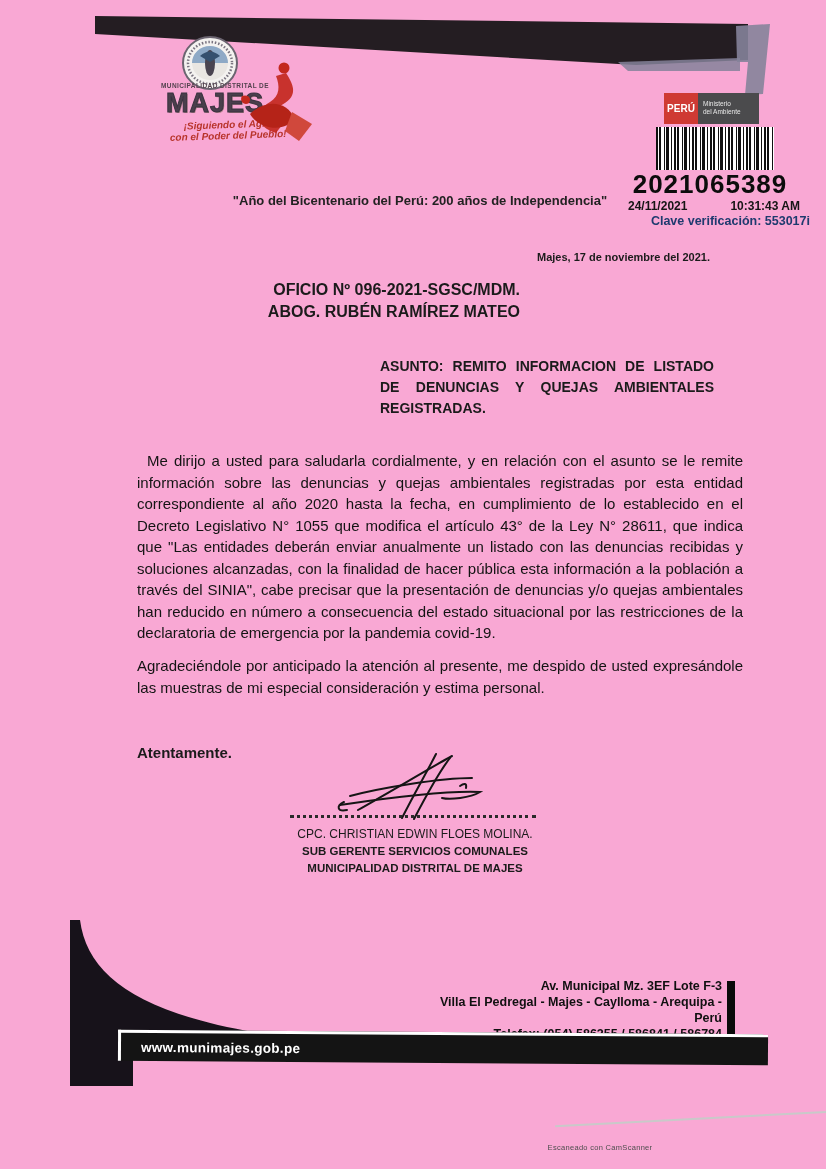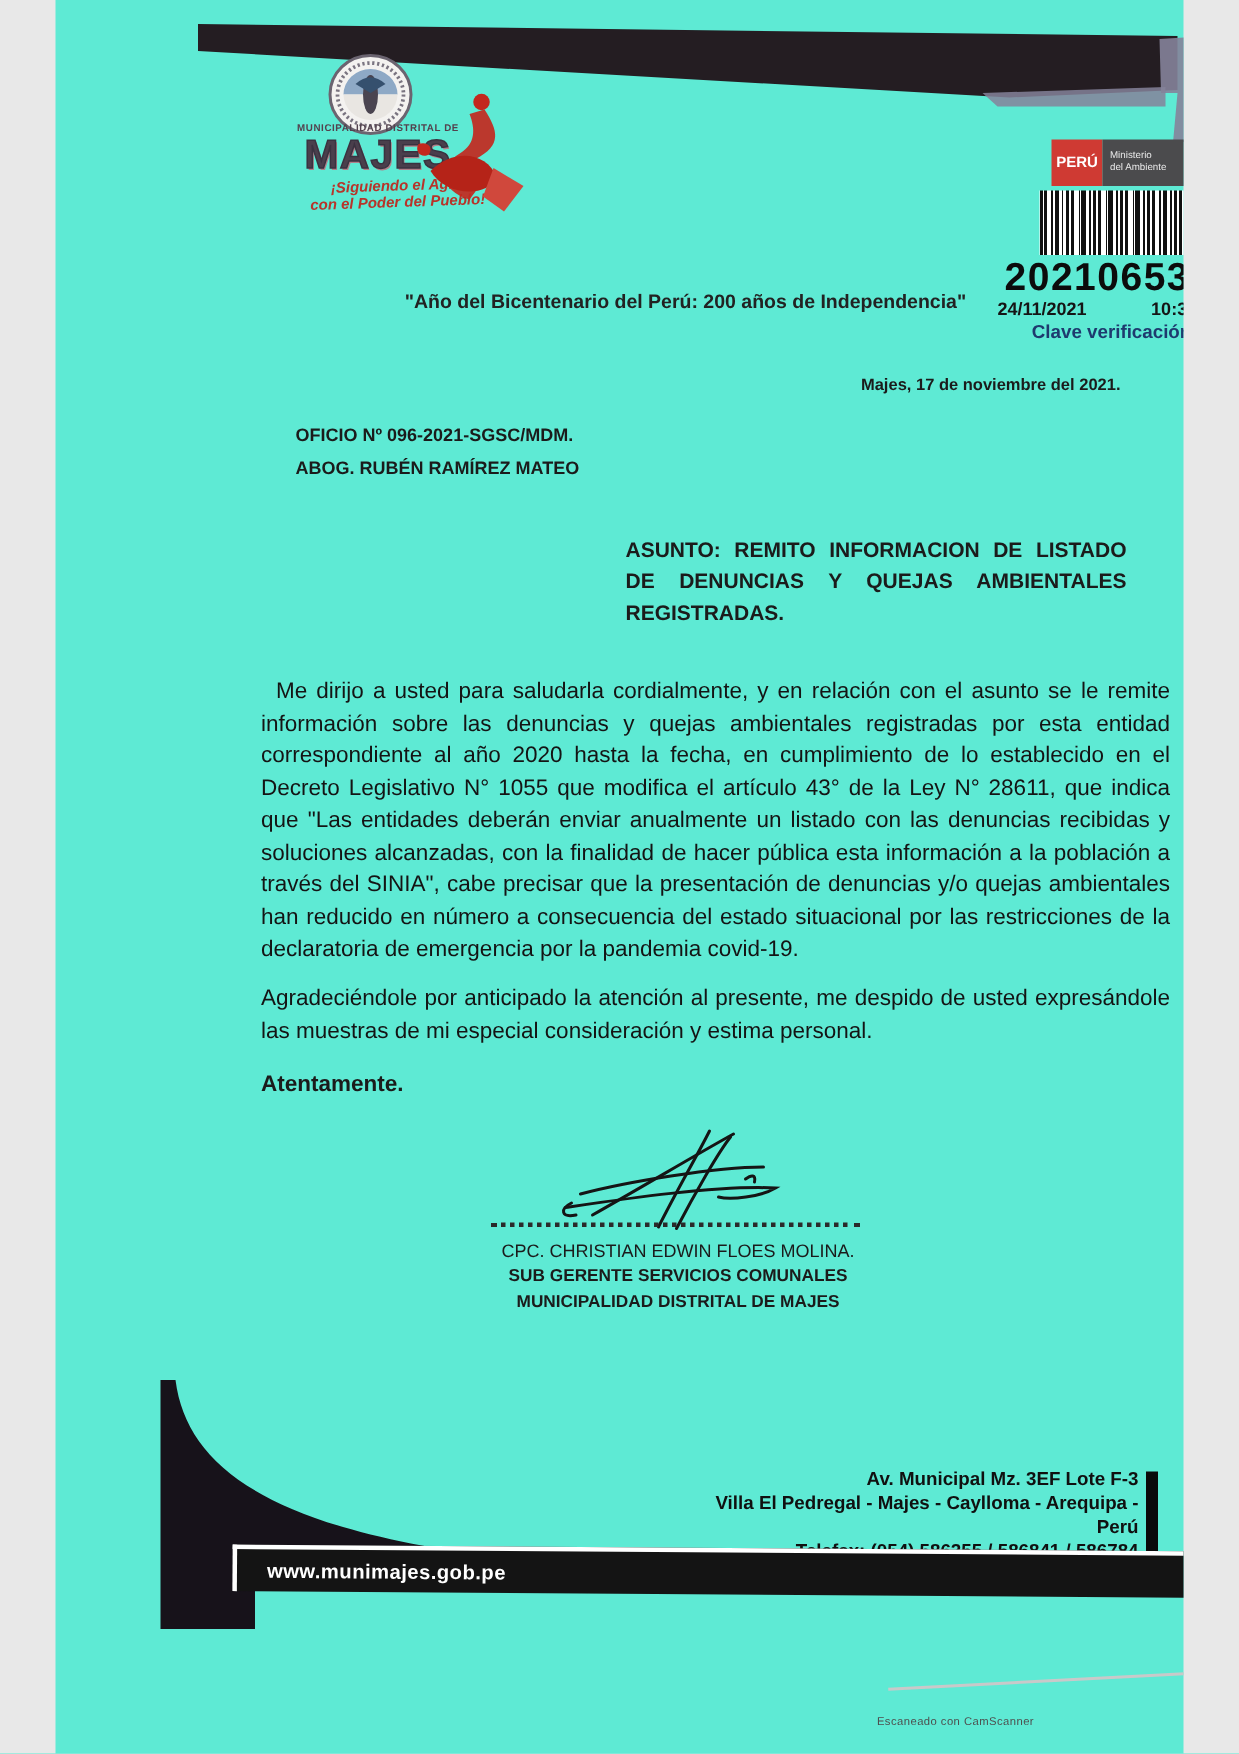--- a/index.html
+++ b/index.html
@@ -5,21 +5,21 @@
   :root{
     --brand-red:#c3281e;
     --stamp-red:#cf3a33;
     --ministry-gray:#4b4b4d;
     --verification-navy:#1e3a6e;
     --ink:#1b1b1b;
     --bar-black:#141414;
   }
   *{margin:0;padding:0;box-sizing:border-box;}
   body{background:#e8e8e8;font-family:"Liberation Sans",sans-serif;}
-  .page{position:relative;width:752px;height:1169px;background:#5eead4;margin:0 auto;overflow:hidden;color:var(--ink);}
+  .page{position:relative;width:826px;height:1169px;background:#f9a8d4;margin:0 auto;overflow:hidden;color:var(--ink);}
   .abs{position:absolute;}
 
   
   .top-decor{left:0;top:0;width:826px;height:130px;}
 
   
   .seal-svg{left:168px;top:34px;width:84px;height:58px;}
   .arc-text{left:140px;top:82px;width:150px;text-align:center;font-size:6.5px;font-weight:bold;letter-spacing:.4px;color:#53424e;}
   .majes-word{left:140px;top:88px;width:150px;text-align:center;font-size:27px;font-weight:bold;letter-spacing:1px;color:#4a3f4c;-webkit-text-stroke:1px #3a3240;text-shadow:1px 1px 0 #b0808a;}
   .slogan{left:128px;top:119px;width:200px;text-align:center;color:#b8342a;font-style:italic;font-weight:bold;font-size:10px;line-height:11px;transform:rotate(-2deg);}
@@ -32,26 +32,26 @@
     background-image:repeating-linear-gradient(90deg,#101010 0 2px,#fff 2px 3px,#101010 3px 5px,#fff 5px 8px,#101010 8px 9px,#fff 9px 10px,#101010 10px 13px,#fff 13px 15px,#101010 15px 16px,#fff 16px 18px);}
   .barcode-number{left:630px;top:169px;width:160px;text-align:center;font-size:26px;font-weight:bold;letter-spacing:1px;color:#0c0c0c;}
   .stamp-date-row{left:628px;top:199px;width:172px;display:flex;justify-content:space-between;font-size:12px;font-weight:bold;color:#151515;}
   .stamp-verif{left:600px;top:214px;width:210px;text-align:right;font-size:12.5px;font-weight:bold;color:var(--verification-navy);}
 
   
   .motto{left:160px;top:193px;width:520px;text-align:center;font-size:13px;font-weight:bold;color:#222;}
 
   
   .place-date{left:380px;top:251px;width:330px;text-align:right;font-size:11px;font-weight:bold;}
-  .addr-block{left:160px;top:279px;width:360px;font-size:12px;font-weight:bold;line-height:22px;}
+  .addr-block{left:160px;top:279px;width:360px;font-size:16px;font-weight:bold;line-height:22px;text-align:right;}
   .subject{left:380px;top:356px;width:334px;font-size:14px;font-weight:bold;line-height:21px;text-align:justify;}
   .para{left:137px;width:606px;font-size:15px;line-height:21.5px;text-align:justify;color:#141414;}
   .para1{top:450px;text-indent:10px;}
   .para2{top:655px;}
-  .closing{left:137px;top:714px;font-size:15px;font-weight:bold;}
+  .closing{left:137px;top:744px;font-size:15px;font-weight:bold;}
 
   
   .sig-svg{left:310px;top:748px;width:200px;height:72px;}
   .sig-line{left:290px;top:804px;width:246px;border-bottom:3px dotted #2a2a2a;height:14px;}
   .sig-name{left:285px;top:826px;width:260px;text-align:center;font-size:12px;font-weight:normal;line-height:17px;}
   .sig-title{left:285px;top:843px;width:260px;text-align:center;font-size:11.5px;font-weight:bold;line-height:17px;}
   .sig-org{left:285px;top:860px;width:260px;text-align:center;font-size:11.5px;font-weight:bold;line-height:17px;}
 
   
   .footer-decor{left:0;top:900px;width:826px;height:269px;}

